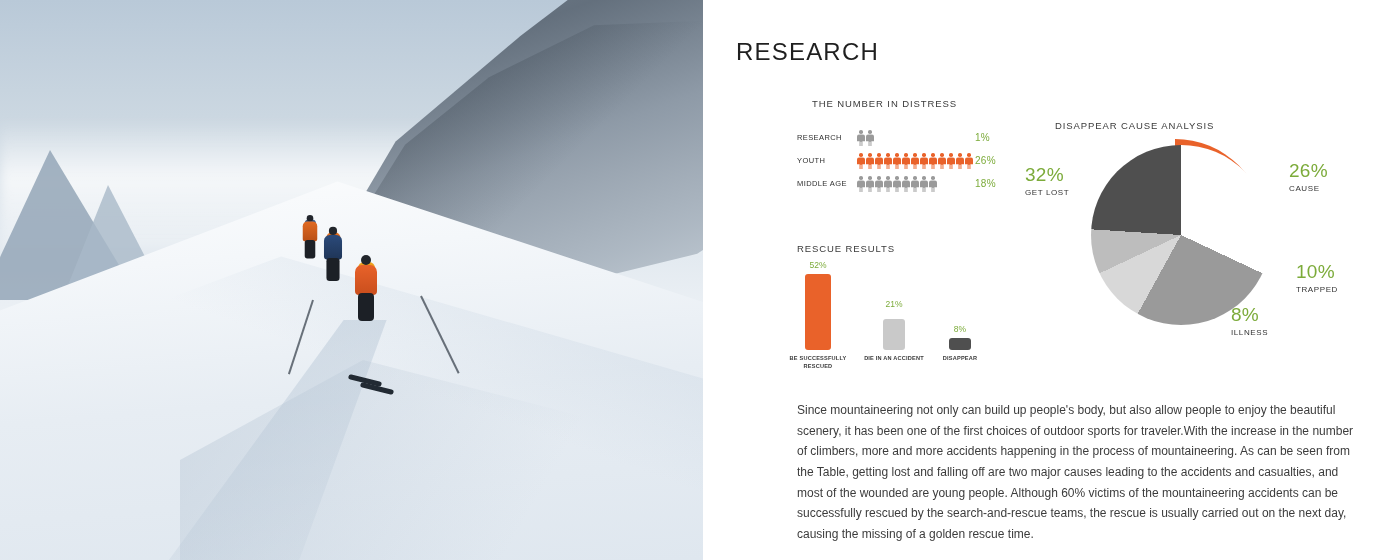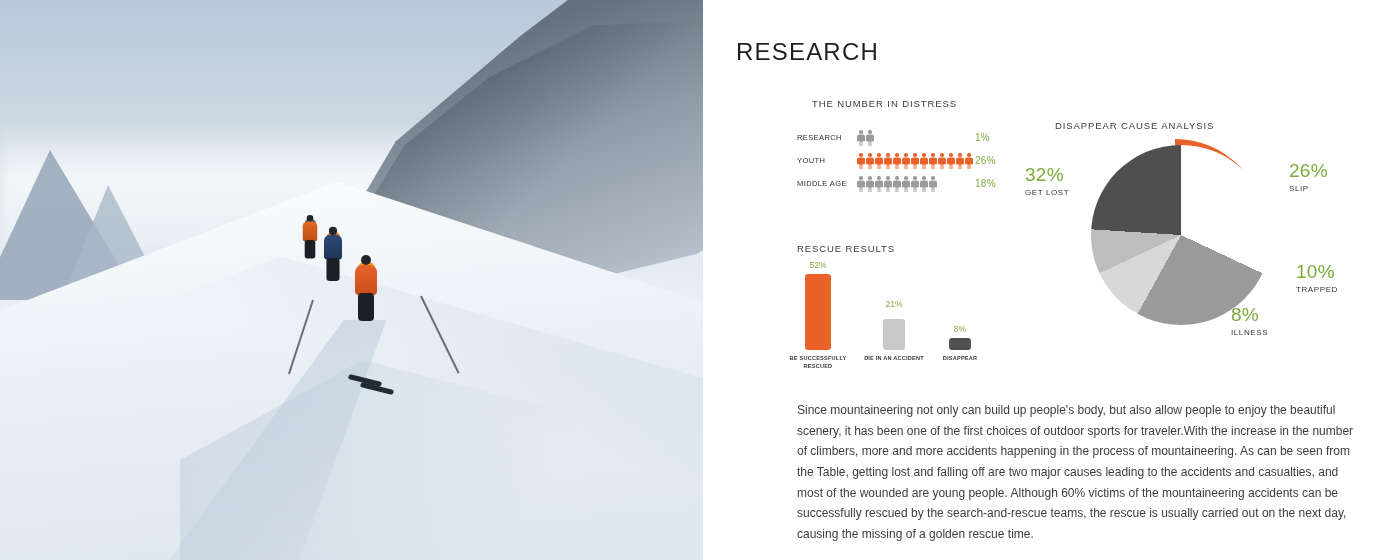--- a/index.html
+++ b/index.html
@@ -477,21 +477,21 @@
       <div class="pie-lost"></div>
       <div class="pie-rest"></div>
       <div class="pie-cap"></div>
 
       <div class="plab" style="left:-8px; top:30px;">
         <div class="pnum">32%</div>
         <div class="ptxt">GET LOST</div>
       </div>
       <div class="plab" style="left:256px; top:26px;">
         <div class="pnum">26%</div>
-        <div class="ptxt">SLIP</div>
+        <div class="ptxt">CAUSE</div>
       </div>
       <div class="plab" style="left:263px; top:127px;">
         <div class="pnum">10%</div>
         <div class="ptxt">TRAPPED</div>
       </div>
       <div class="plab" style="left:198px; top:170px;">
         <div class="pnum">8%</div>
         <div class="ptxt">ILLNESS</div>
       </div>
     </div>

